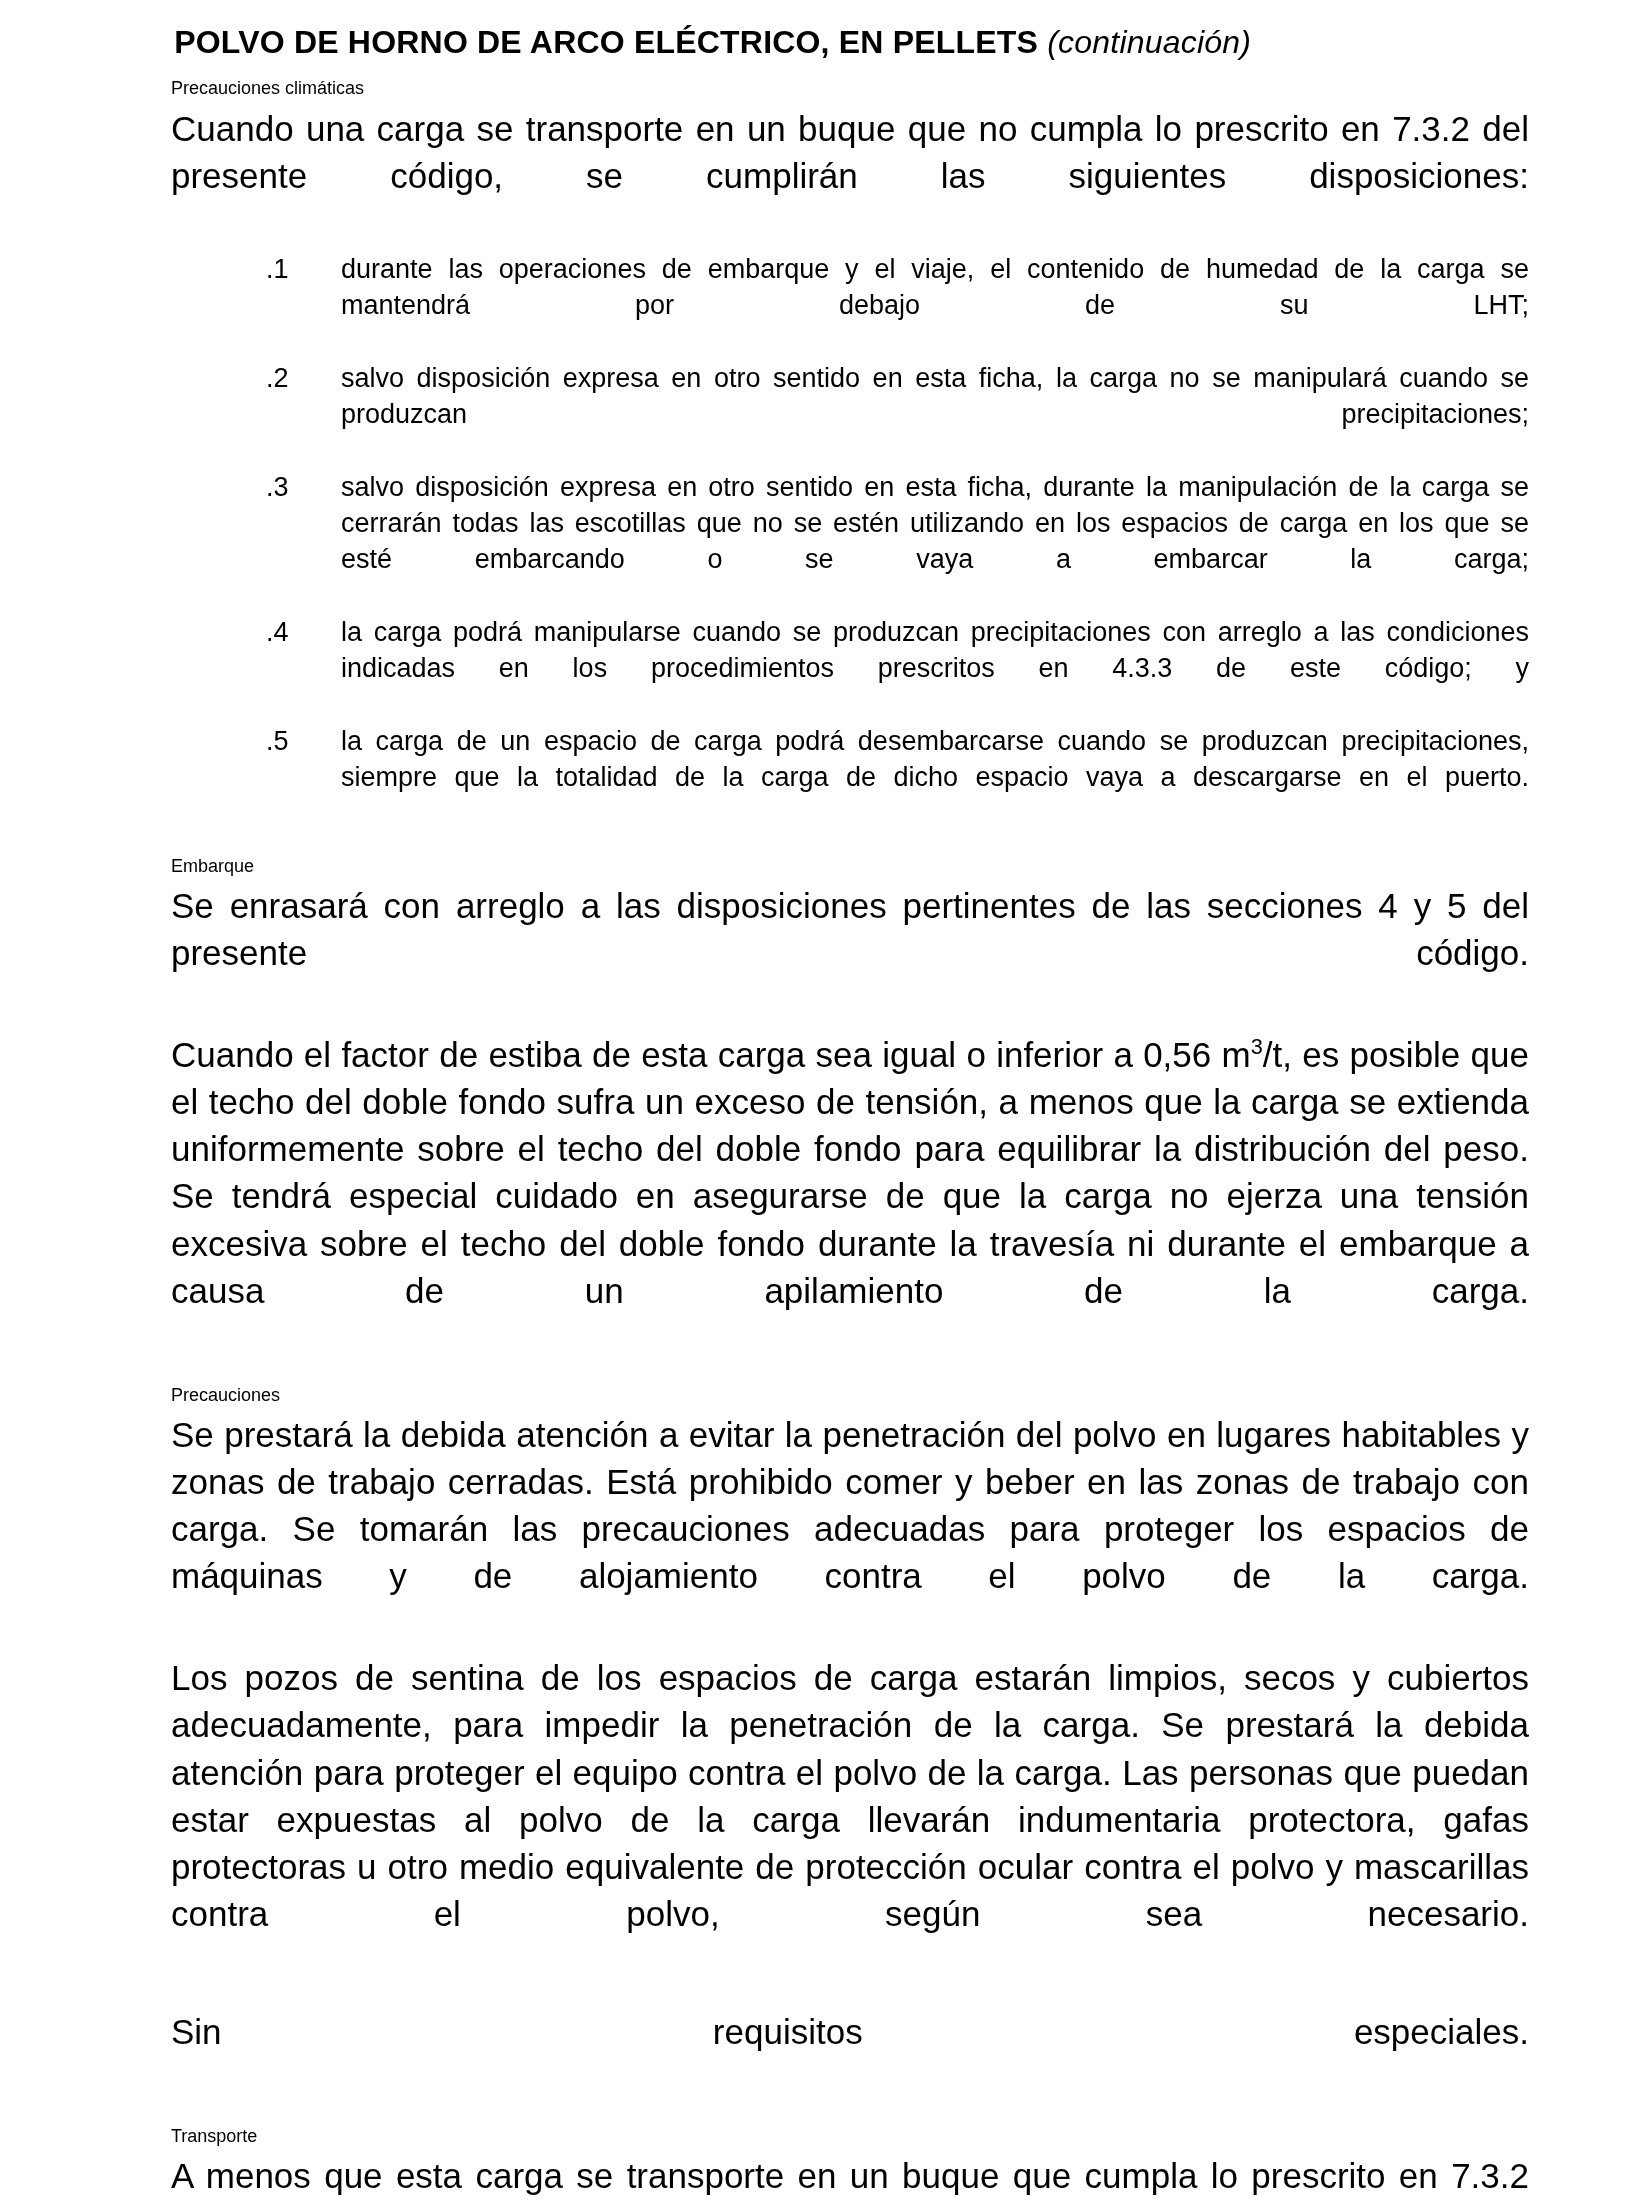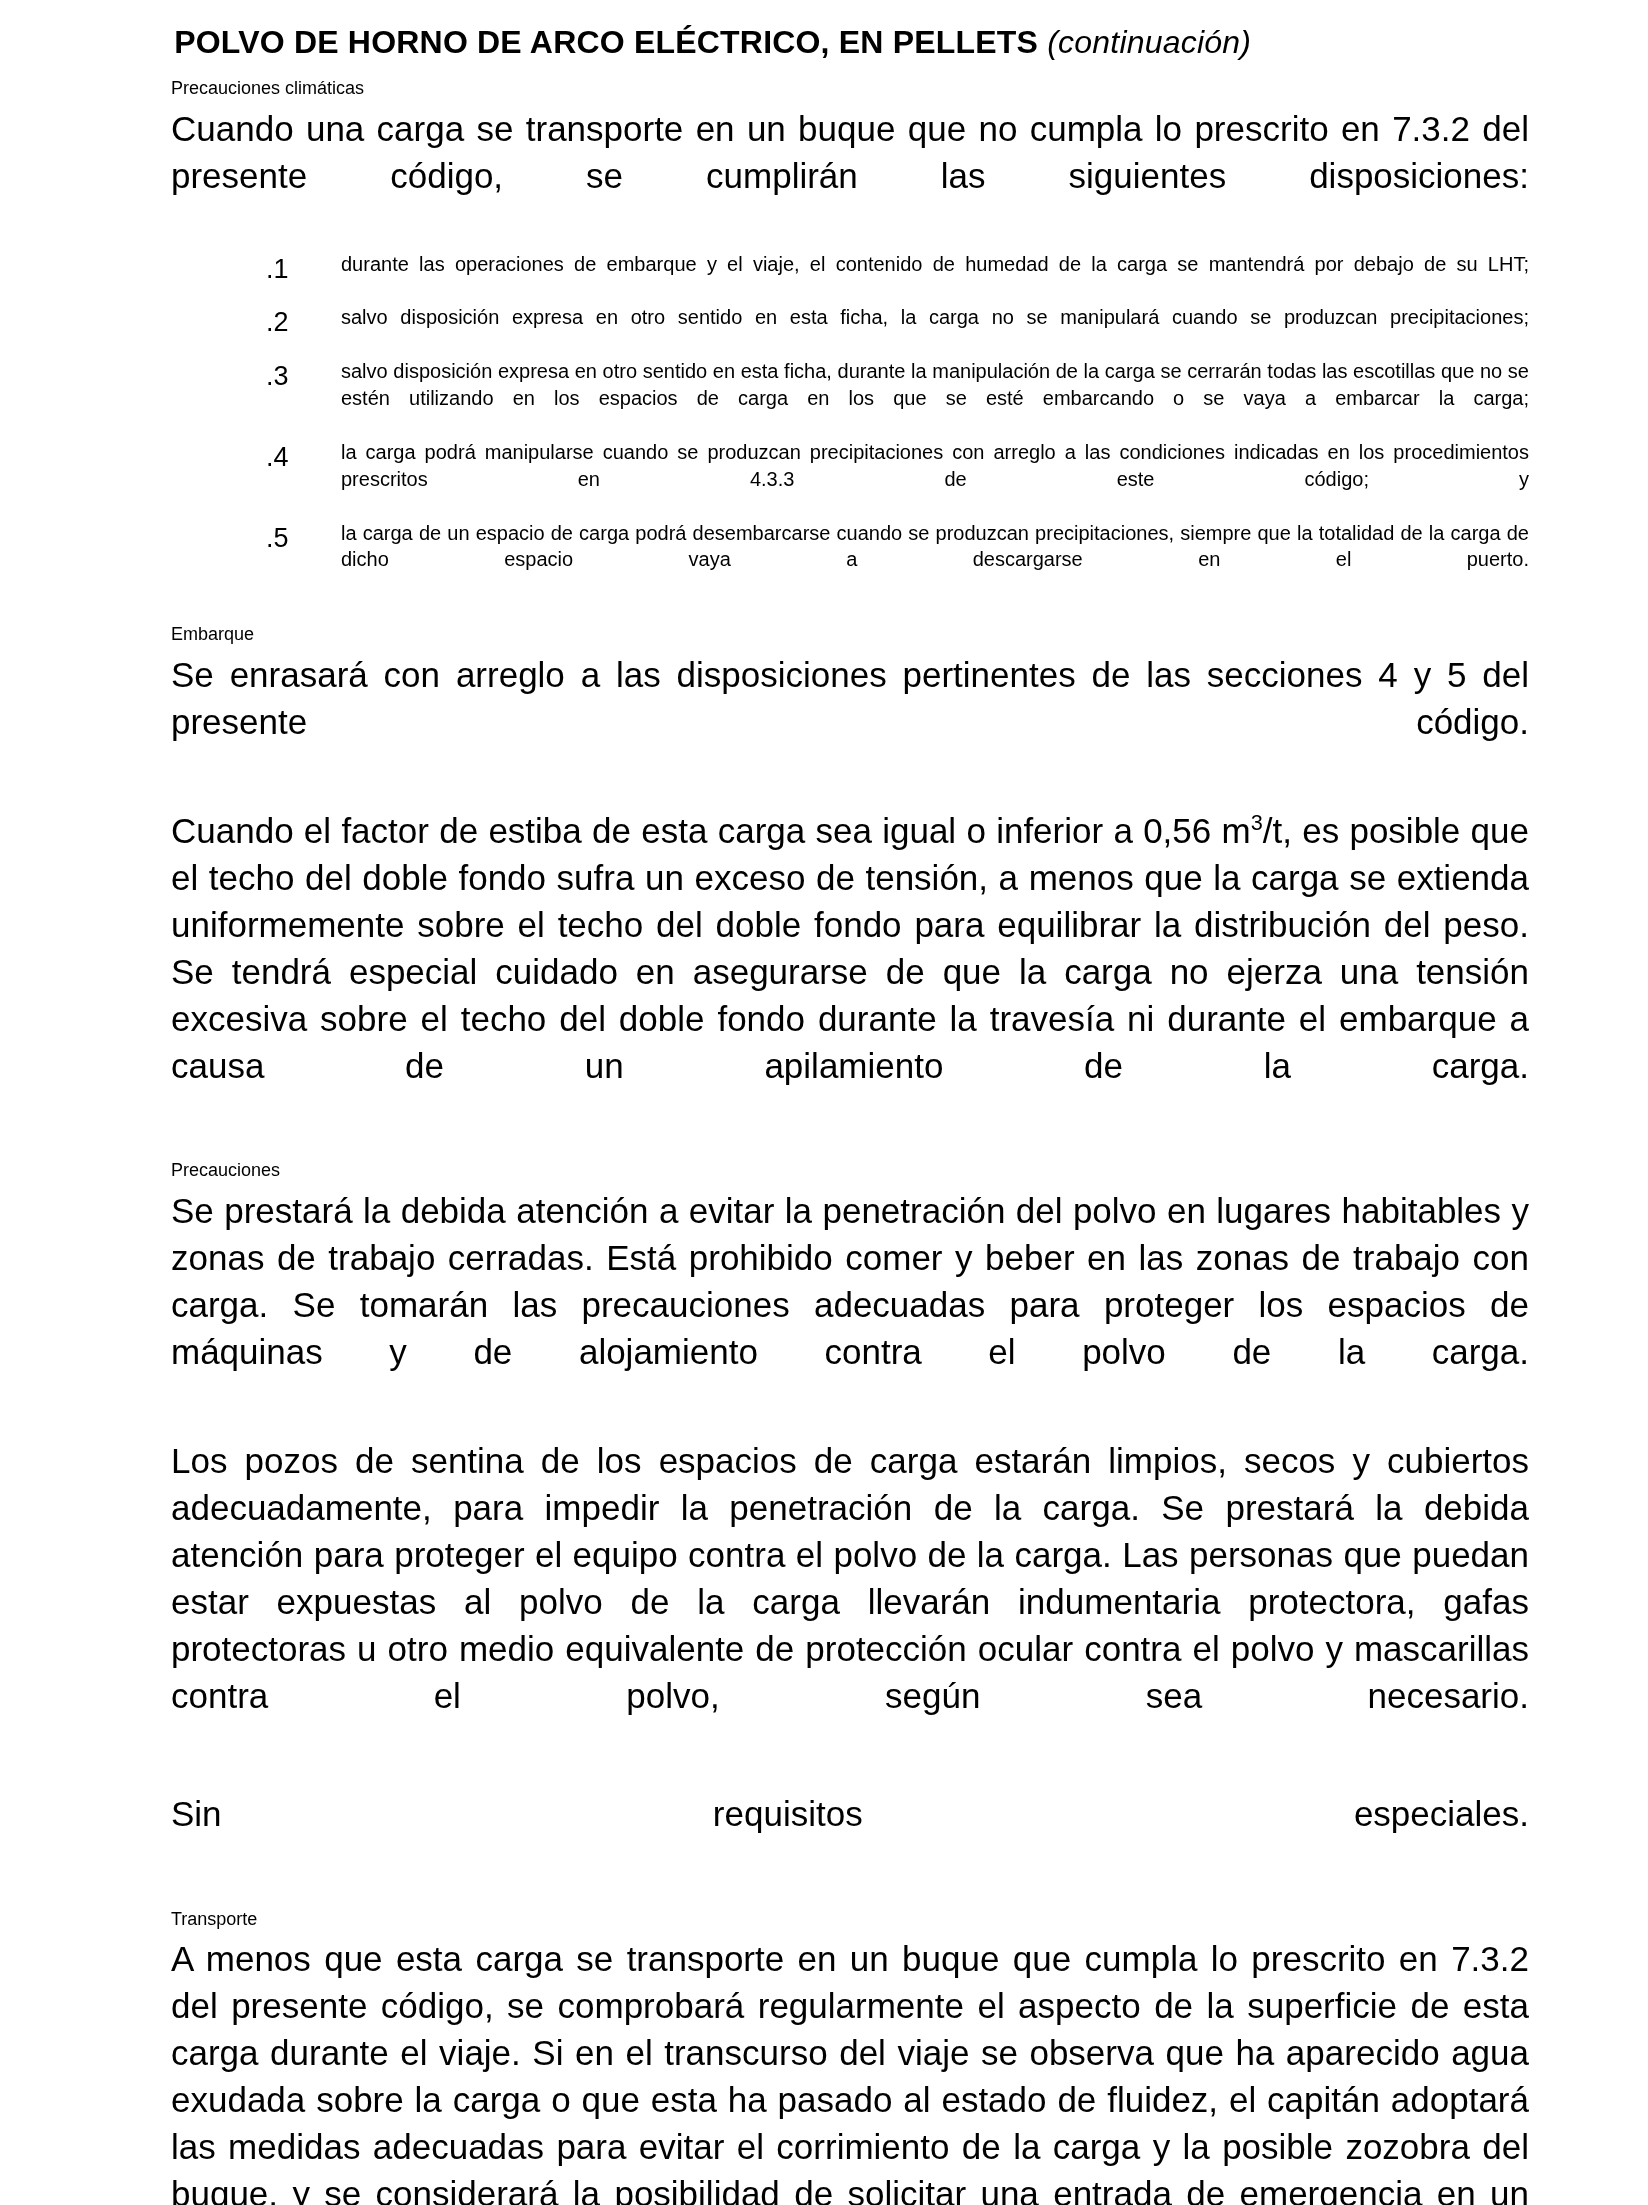--- a/index.html
+++ b/index.html
@@ -51,21 +51,21 @@
   
   p.body {
     font-size: 35px;
     line-height: 1.345;
     margin: 0 0 0 0;
     text-align: justify;
     text-justify: inter-word;
     hyphens: none;
   }
   p.body + p.body {
-    margin-top: 15px;
+    margin-top: 8px;
   }
   
   p.body::after {
     content: "";
     display: inline-block;
     width: 100%;
   }
 
   
   ol.subitems {
@@ -81,21 +81,21 @@
   .item-num {
     flex: 0 0 auto;
     width: 75px;
     padding-left: 95px;
     box-sizing: content-box;
     font-size: 27px;
     line-height: 1.345;
   }
   .item-text {
     flex: 1 1 auto;
-    font-size: 20px;
+    font-size: 27px;
     line-height: 1.345;
     text-align: justify;
     text-justify: inter-word;
   }
   .item-text::after {
     content: "";
     display: inline-block;
     width: 100%;
   }
   sup {

